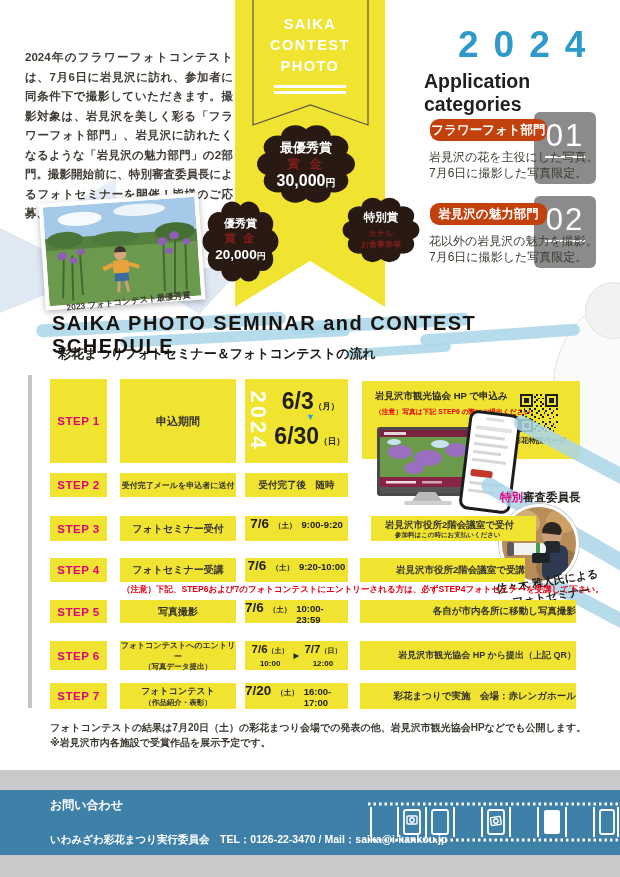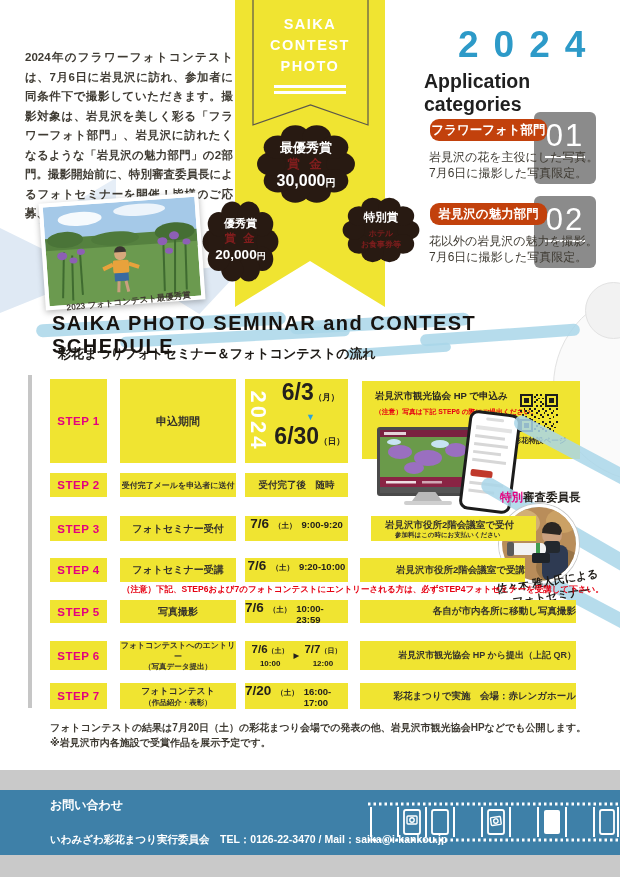--- a/index.html
+++ b/index.html
@@ -218,21 +218,21 @@
   <div class="abs" style="left:28px;top:375px;width:4px;height:333px;background:#c6c6c6"></div>
 
   <div class="yb flexc" style="left:50px;top:379px;width:57px;height:84px">
     <span class="step-label">STEP 1</span>
   </div>
   <div class="yb flexc" style="left:120px;top:379px;width:116px;height:84px">
     <span class="cell-txt" style="font-size:11px">申込期間</span>
   </div>
   <div class="yb" style="left:245px;top:379px;width:103px;height:84px">
     <div class="abs" style="left:-29px;top:29px;width:84px;text-align:center;transform:rotate(90deg);color:#fff;font-size:22px;font-weight:bold;letter-spacing:3px">2024</div>
-    <div class="abs" style="left:28px;top:0;width:75px;text-align:center;color:#23201c;font-weight:900">
+    <div class="abs" style="left:28px;top:9px;width:75px;text-align:center;color:#23201c;font-weight:900">
       <span style="font-size:23px">6/3</span><span style="font-size:8.5px">（月）</span>
     </div>
     <div class="abs" style="left:28px;top:33px;width:75px;text-align:center;color:#29a3dc;font-size:9px">▼</div>
     <div class="abs" style="left:22px;top:44px;width:85px;text-align:center;color:#23201c;font-weight:700">
       <span style="font-size:23px">6/30</span><span style="font-size:8.5px">（日）</span>
     </div>
   </div>
   <div class="yb" style="left:362px;top:381px;width:218px;height:78px">
     <div class="abs" style="left:13px;top:9px;font-size:9.5px;font-weight:bold;color:#2b2822">岩見沢市観光協会 HP で申込み</div>
     <div class="abs rednote" style="left:13px;top:26px;font-size:6.8px">（注意）写真は下記 STEP6 の際にご提出ください。</div>

